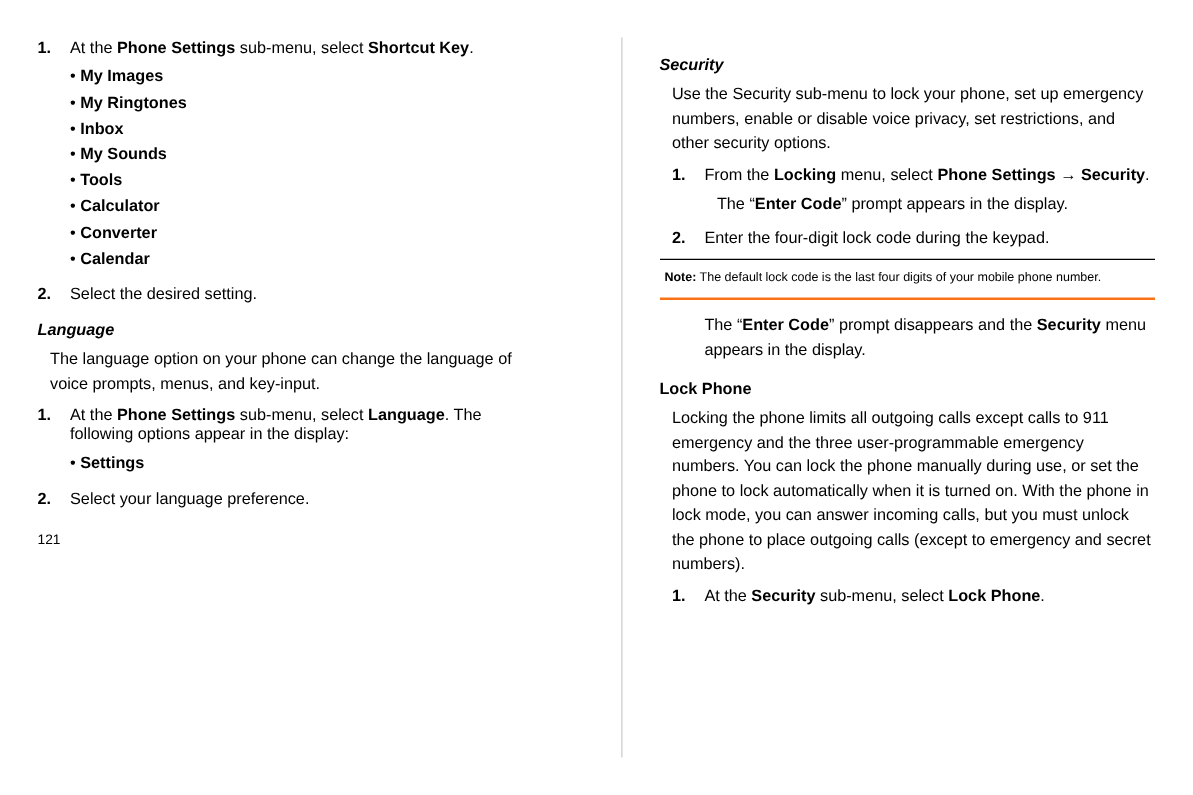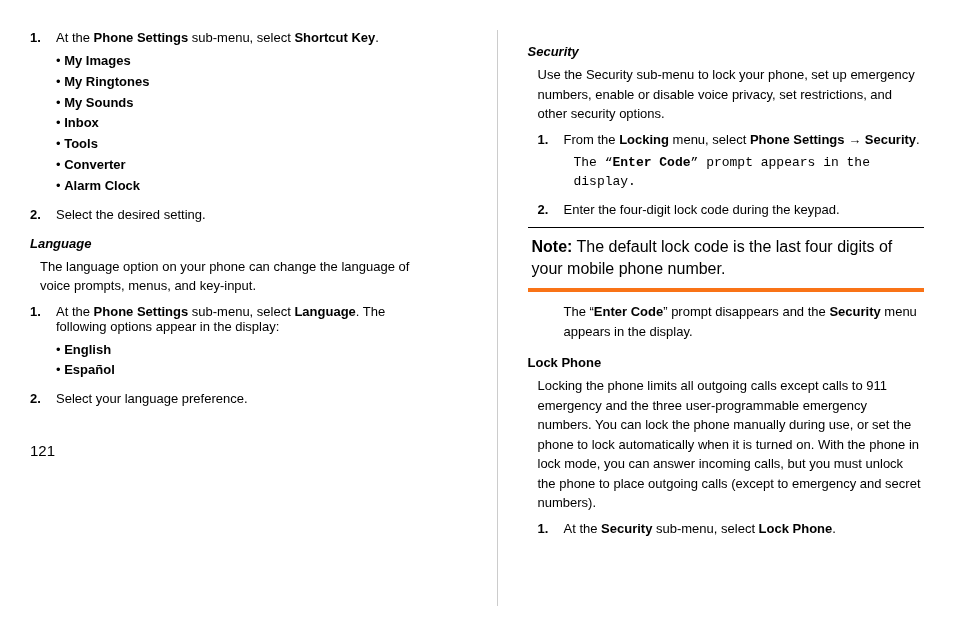--- a/index.html
+++ b/index.html
@@ -74,29 +74,29 @@
       margin-bottom: 6px;
       margin-top: 14px;
     }
     .para-indented {
       margin-left: 10px;
       margin-bottom: 8px;
       line-height: 1.5;
     }
     .note-box {
       border-top: 1px solid #000;
-      border-bottom: 4px solid #f97316;
+      border-bottom: 2px solid #f97316;
       padding: 8px 4px;
       margin: 10px 0;
-      font-size: 16px;
+      font-size: 10px;
       line-height: 1.4;
     }
     .page-number {
-      margin-top: 36px;
-      font-size: 15px;
+      margin-top: 20px;
+      font-size: 11px;
     }
     .arrow {
       font-style: normal;
     }
   </style>
 </head>
 <body>
 
 <div class="page">
 
@@ -105,47 +105,47 @@
     <div class="step-block">
       <div class="step-numbered">
         <span class="step-num bold">1.</span>
         <span class="step-text">
           At the <span class="bold">Phone Settings</span> sub-menu, select <span class="bold">Shortcut Key</span>.
         </span>
       </div>
       <ul class="bullet-list">
         <li><span class="bold">My Images</span></li>
         <li><span class="bold">My Ringtones</span></li>
+        <li><span class="bold">Inbox</span></li>
         <li><span class="bold">My Sounds</span></li>
-        <li><span class="bold">Inbox</span></li>
         <li><span class="bold">Tools</span></li>
+        <li><span class="bold">Calculator</span></li>
         <li><span class="bold">Converter</span></li>
-        <li><span class="bold">Alarm Clock</span></li>
+        <li><span class="bold">Calendar</span></li>
       </ul>
     </div>
 
     <div class="step-numbered">
       <span class="step-num bold">2.</span>
       <span class="step-text">Select the desired setting.</span>
     </div>
 
     <div class="section-heading">Language</div>
 
     <div class="para-indented">The language option on your phone can change the language of voice prompts, menus, and key-input.</div>
 
     <div class="step-block">
       <div class="step-numbered">
         <span class="step-num bold">1.</span>
         <span class="step-text">
           At the <span class="bold">Phone Settings</span> sub-menu, select <span class="bold">Language</span>. The following options appear in the display:
         </span>
       </div>
       <ul class="bullet-list">
-        <li><span class="bold">English</span></li>
-        <li><span class="bold">Español</span></li>
+        <li><span class="bold">Settings</span></li>
       </ul>
     </div>
 
     <div class="step-numbered">
       <span class="step-num bold">2.</span>
       <span class="step-text">Select your language preference.</span>
     </div>
 
     <div class="page-number">121</div>
   </div>
@@ -157,21 +157,21 @@
     <div class="para-indented">Use the Security sub-menu to lock your phone, set up emergency numbers, enable or disable voice privacy, set restrictions, and other security options.</div>
 
 
     <div class="step-block">
       <div class="step-numbered" style="margin-left:10px;">
         <span class="step-num bold">1.</span>
         <span class="step-text">
           From the <span class="bold">Locking</span> menu, select <span class="bold">Phone Settings</span><span class="arrow"> → </span><span class="bold">Security</span>.
         </span>
       </div>
-      <div class="sub-text" style="margin-left:46px;font-family:Liberation Mono, monospace;">
+      <div class="sub-text" style="margin-left:46px;">
         The “<span class="bold">Enter Code</span>” prompt appears in the display.
       </div>
     </div>
 
     <div class="step-numbered" style="margin-left:10px;">
       <span class="step-num bold">2.</span>
       <span class="step-text">Enter the four-digit lock code during the keypad.</span>
     </div>
 
     <div class="note-box">

